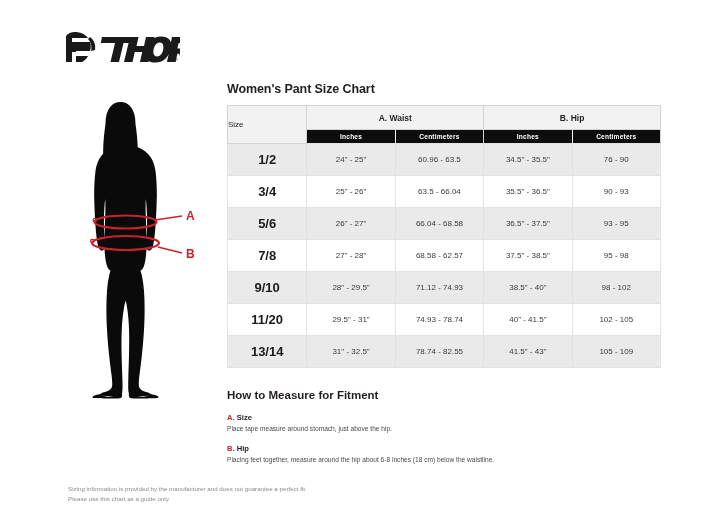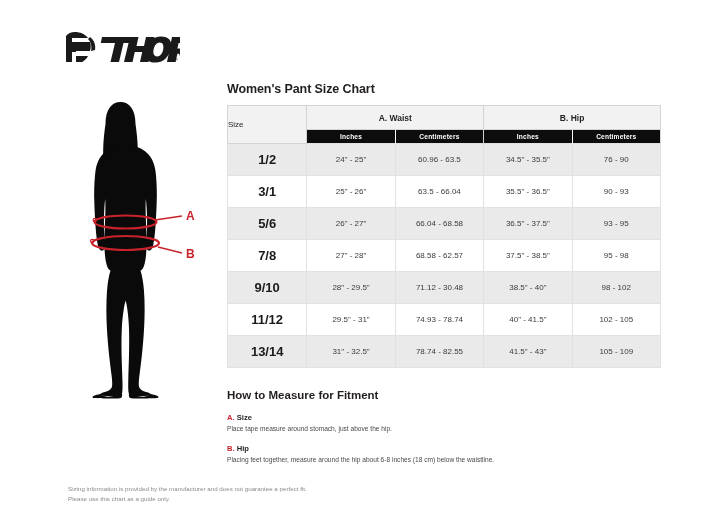--- a/index.html
+++ b/index.html
@@ -295,21 +295,21 @@
     </thead>
     <tbody>
       <tr class="shade">
         <td class="cell sizecell">1/2</td>
         <td class="cell">24" - 25"</td>
         <td class="cell">60.96 - 63.5</td>
         <td class="cell">34.5" - 35.5"</td>
         <td class="cell">76 - 90</td>
       </tr>
       <tr class="plain">
-        <td class="cell sizecell">3/1</td>
+        <td class="cell sizecell">3/4</td>
         <td class="cell">25" - 26"</td>
         <td class="cell">63.5 - 66.04</td>
         <td class="cell">35.5" - 36.5"</td>
         <td class="cell">90 - 93</td>
       </tr>
       <tr class="shade">
         <td class="cell sizecell">5/6</td>
         <td class="cell">26" - 27"</td>
         <td class="cell">66.04 - 68.58</td>
         <td class="cell">36.5" - 37.5"</td>
@@ -318,26 +318,26 @@
       <tr class="plain">
         <td class="cell sizecell">7/8</td>
         <td class="cell">27" - 28"</td>
         <td class="cell">68.58 - 62.57</td>
         <td class="cell">37.5" - 38.5"</td>
         <td class="cell">95 - 98</td>
       </tr>
       <tr class="shade">
         <td class="cell sizecell">9/10</td>
         <td class="cell">28" - 29.5"</td>
-        <td class="cell">71.12 - 30.48</td>
+        <td class="cell">71.12 - 74.93</td>
         <td class="cell">38.5" - 40"</td>
         <td class="cell">98 - 102</td>
       </tr>
       <tr class="plain">
-        <td class="cell sizecell">11/12</td>
+        <td class="cell sizecell">11/20</td>
         <td class="cell">29.5" - 31"</td>
         <td class="cell">74.93 - 78.74</td>
         <td class="cell">40" - 41.5"</td>
         <td class="cell">102 - 105</td>
       </tr>
       <tr class="shade">
         <td class="cell sizecell">13/14</td>
         <td class="cell">31" - 32.5"</td>
         <td class="cell">78.74 - 82.55</td>
         <td class="cell">41.5" - 43"</td>

